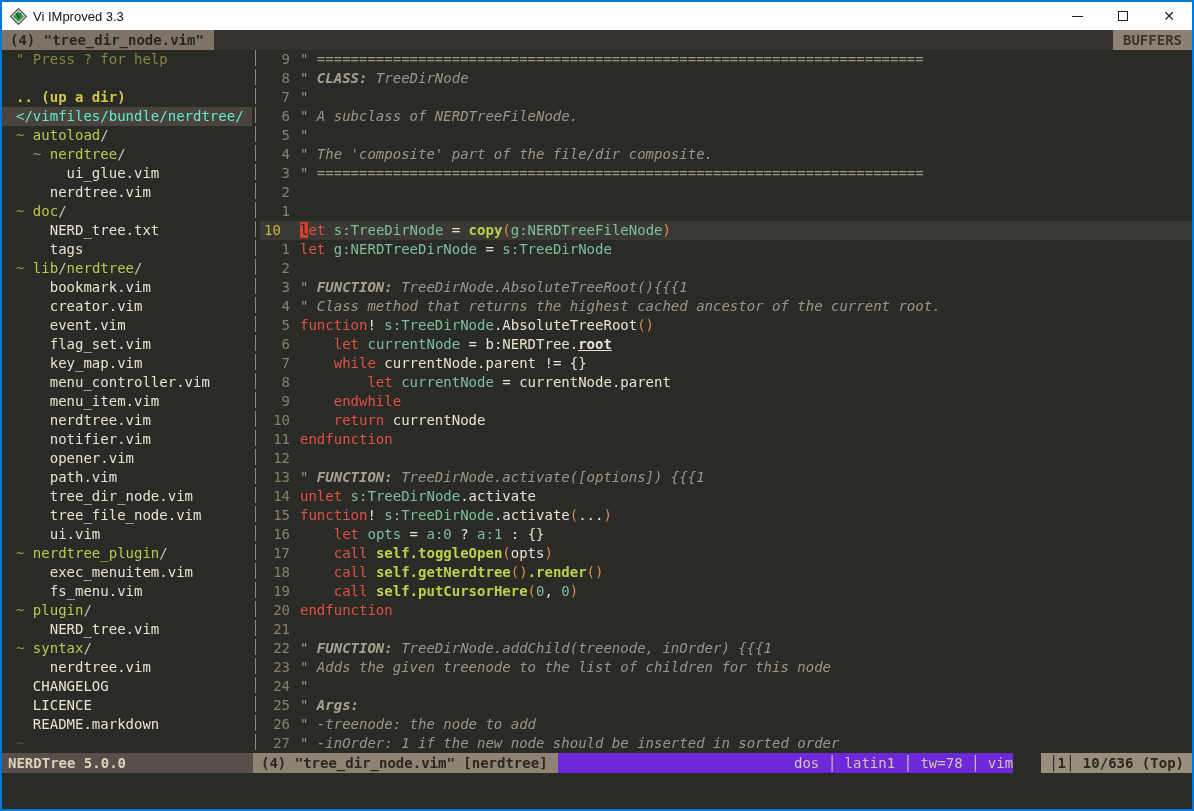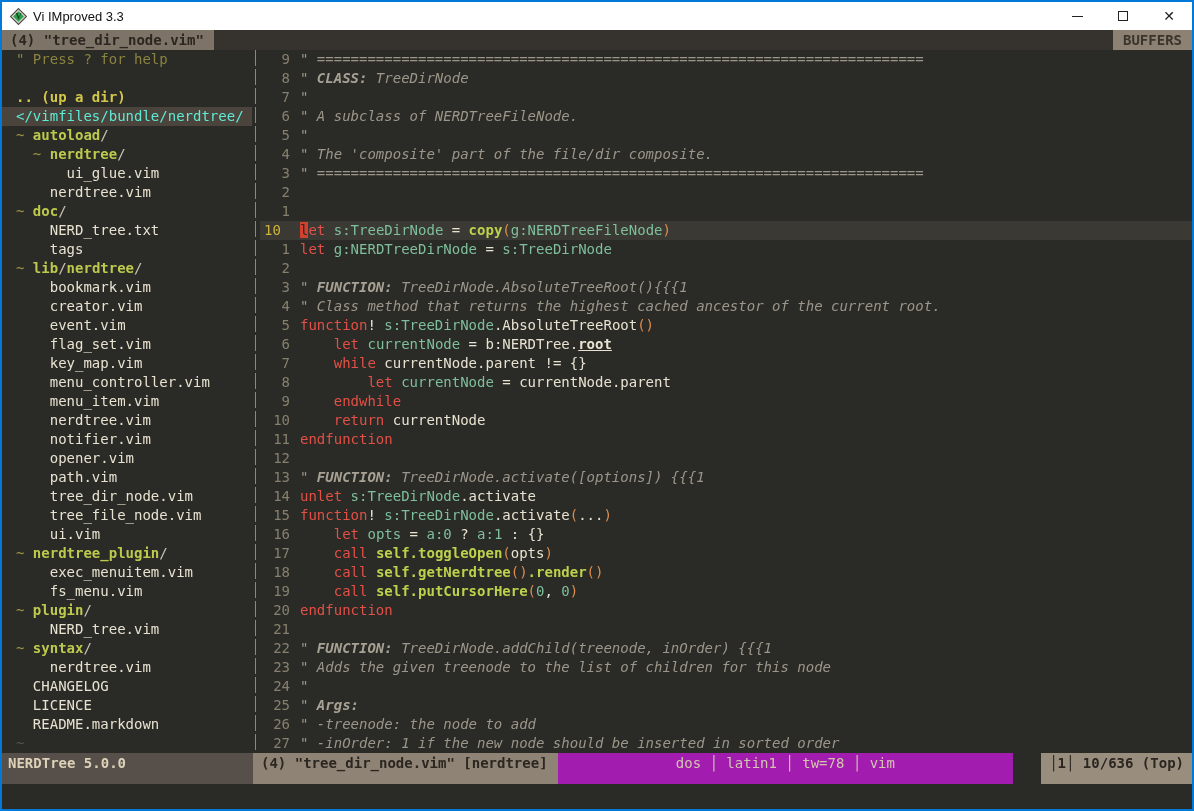--- a/index.html
+++ b/index.html
@@ -69,32 +69,32 @@
   .fn  { color:#bdd14c; font-weight:bold;margin-top:44px; }
   .par { color:#dd8d4e; }
   .cm  { color:#9c968a; font-style:italic; }
   .cmb { color:#a8a295; font-style:italic; font-weight:bold; }
   .cur { background:#d2402f; color:#2a2a26; }
   
   .help  { color:#8a8440; }
   .updir { color:#d3c74a; font-weight:bold; }
   .rootred { color:#5eead4; }
   .arrow { color:#9a9140; }
-  .dir   { color:#bcc94d; font-weight:bold; }
+  .dir   { color:#bcc94d; font-weight:normal; }
   .slash { color:#c9c3b4; }
   .file  { color:#e8e2d1; }
   .nontext { color:#52524c; }
   
   .statusline {
-    height:31px; flex:0 0 auto; display:flex; font-size:14px; line-height:20px;
+    height:20px; flex:0 0 auto; display:flex; font-size:14px; line-height:20px;
     font-weight:bold; white-space:pre;
   }
   .st-left  { width:251px; flex:0 0 auto; background:#57504a; color:#ddd1b8; padding-left:6px; }
   .st-file  { flex:0 0 auto; background:#8e8375; color:#2b2620; padding:0 10px 0 8px; }
-  .st-mid   { flex:1 1 auto; background:#a21caf; color:#d2c5ad; text-align:center; padding-right:0; font-weight:normal; }
+  .st-mid   { flex:1 1 auto; background:#6d28d9; color:#d2c5ad; text-align:right; padding-right:0; font-weight:normal; }
   .st-pos   { flex:0 0 auto; background:#998e7e; color:#2b2620; padding:0 8px;margin-left:28px; }
   
   .cmdline { flex:1 1 auto; background:#2a2a26; }
 </style>
 </head>
 <body>
 
 <div class="window">
 
   <div class="titlebar">

